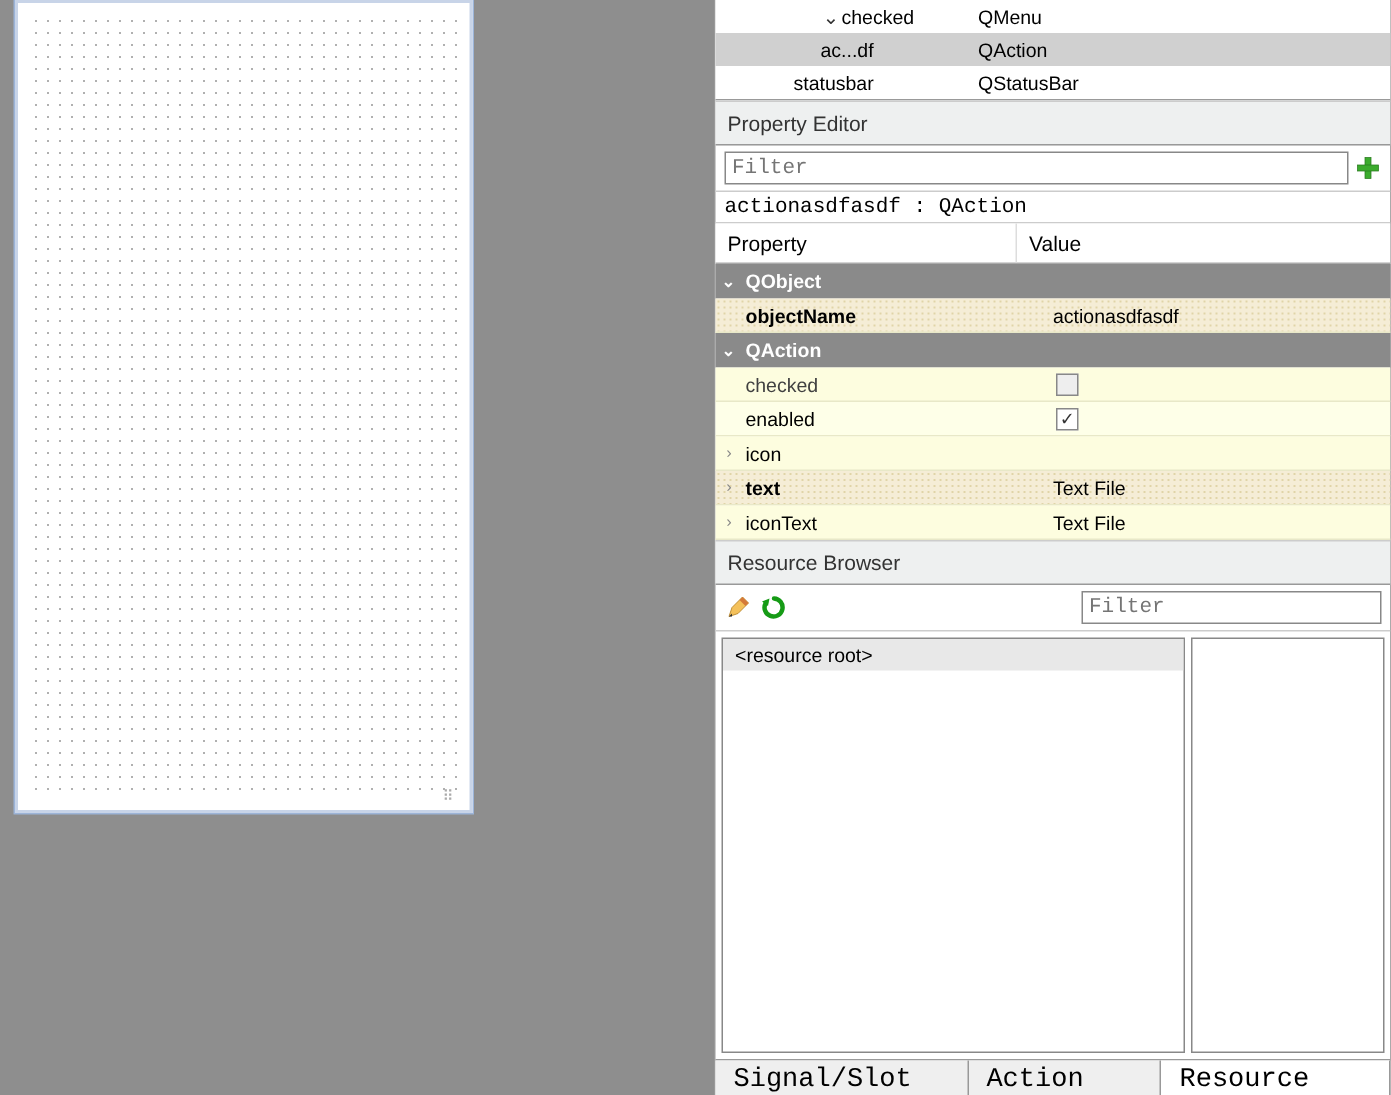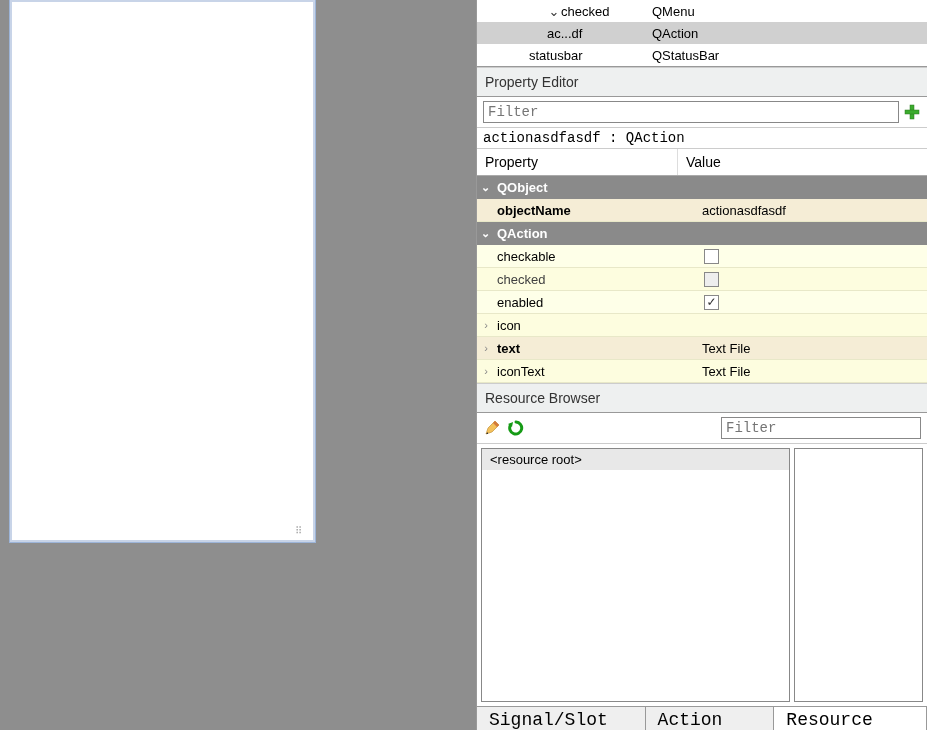--- a/index.html
+++ b/index.html
@@ -296,27 +296,20 @@
       </div>
       <div class="prop-row bg-cream-dots">
         <div class="chev-cell"></div>
         <div class="name-cell bold">objectName</div>
         <div class="value-cell">actionasdfasdf</div>
       </div>
       <div class="prop-group">
         <span class="chev">⌄</span>
         <span>QAction</span>
       </div>
-      <div class="prop-row bg-yellow-light">
-        <div class="chev-cell"></div>
-        <div class="name-cell">checkable</div>
-        <div class="value-cell">
-          <span class="checkbox"></span>
-        </div>
-      </div>
       <div class="prop-row bg-yellow-alt">
         <div class="chev-cell"></div>
         <div class="name-cell disabled-text">checked</div>
         <div class="value-cell">
           <span class="checkbox" style="background: rgb(238, 238, 238);"></span>
         </div>
       </div>
       <div class="prop-row bg-yellow-light">
         <div class="chev-cell"></div>
         <div class="name-cell">enabled</div>

